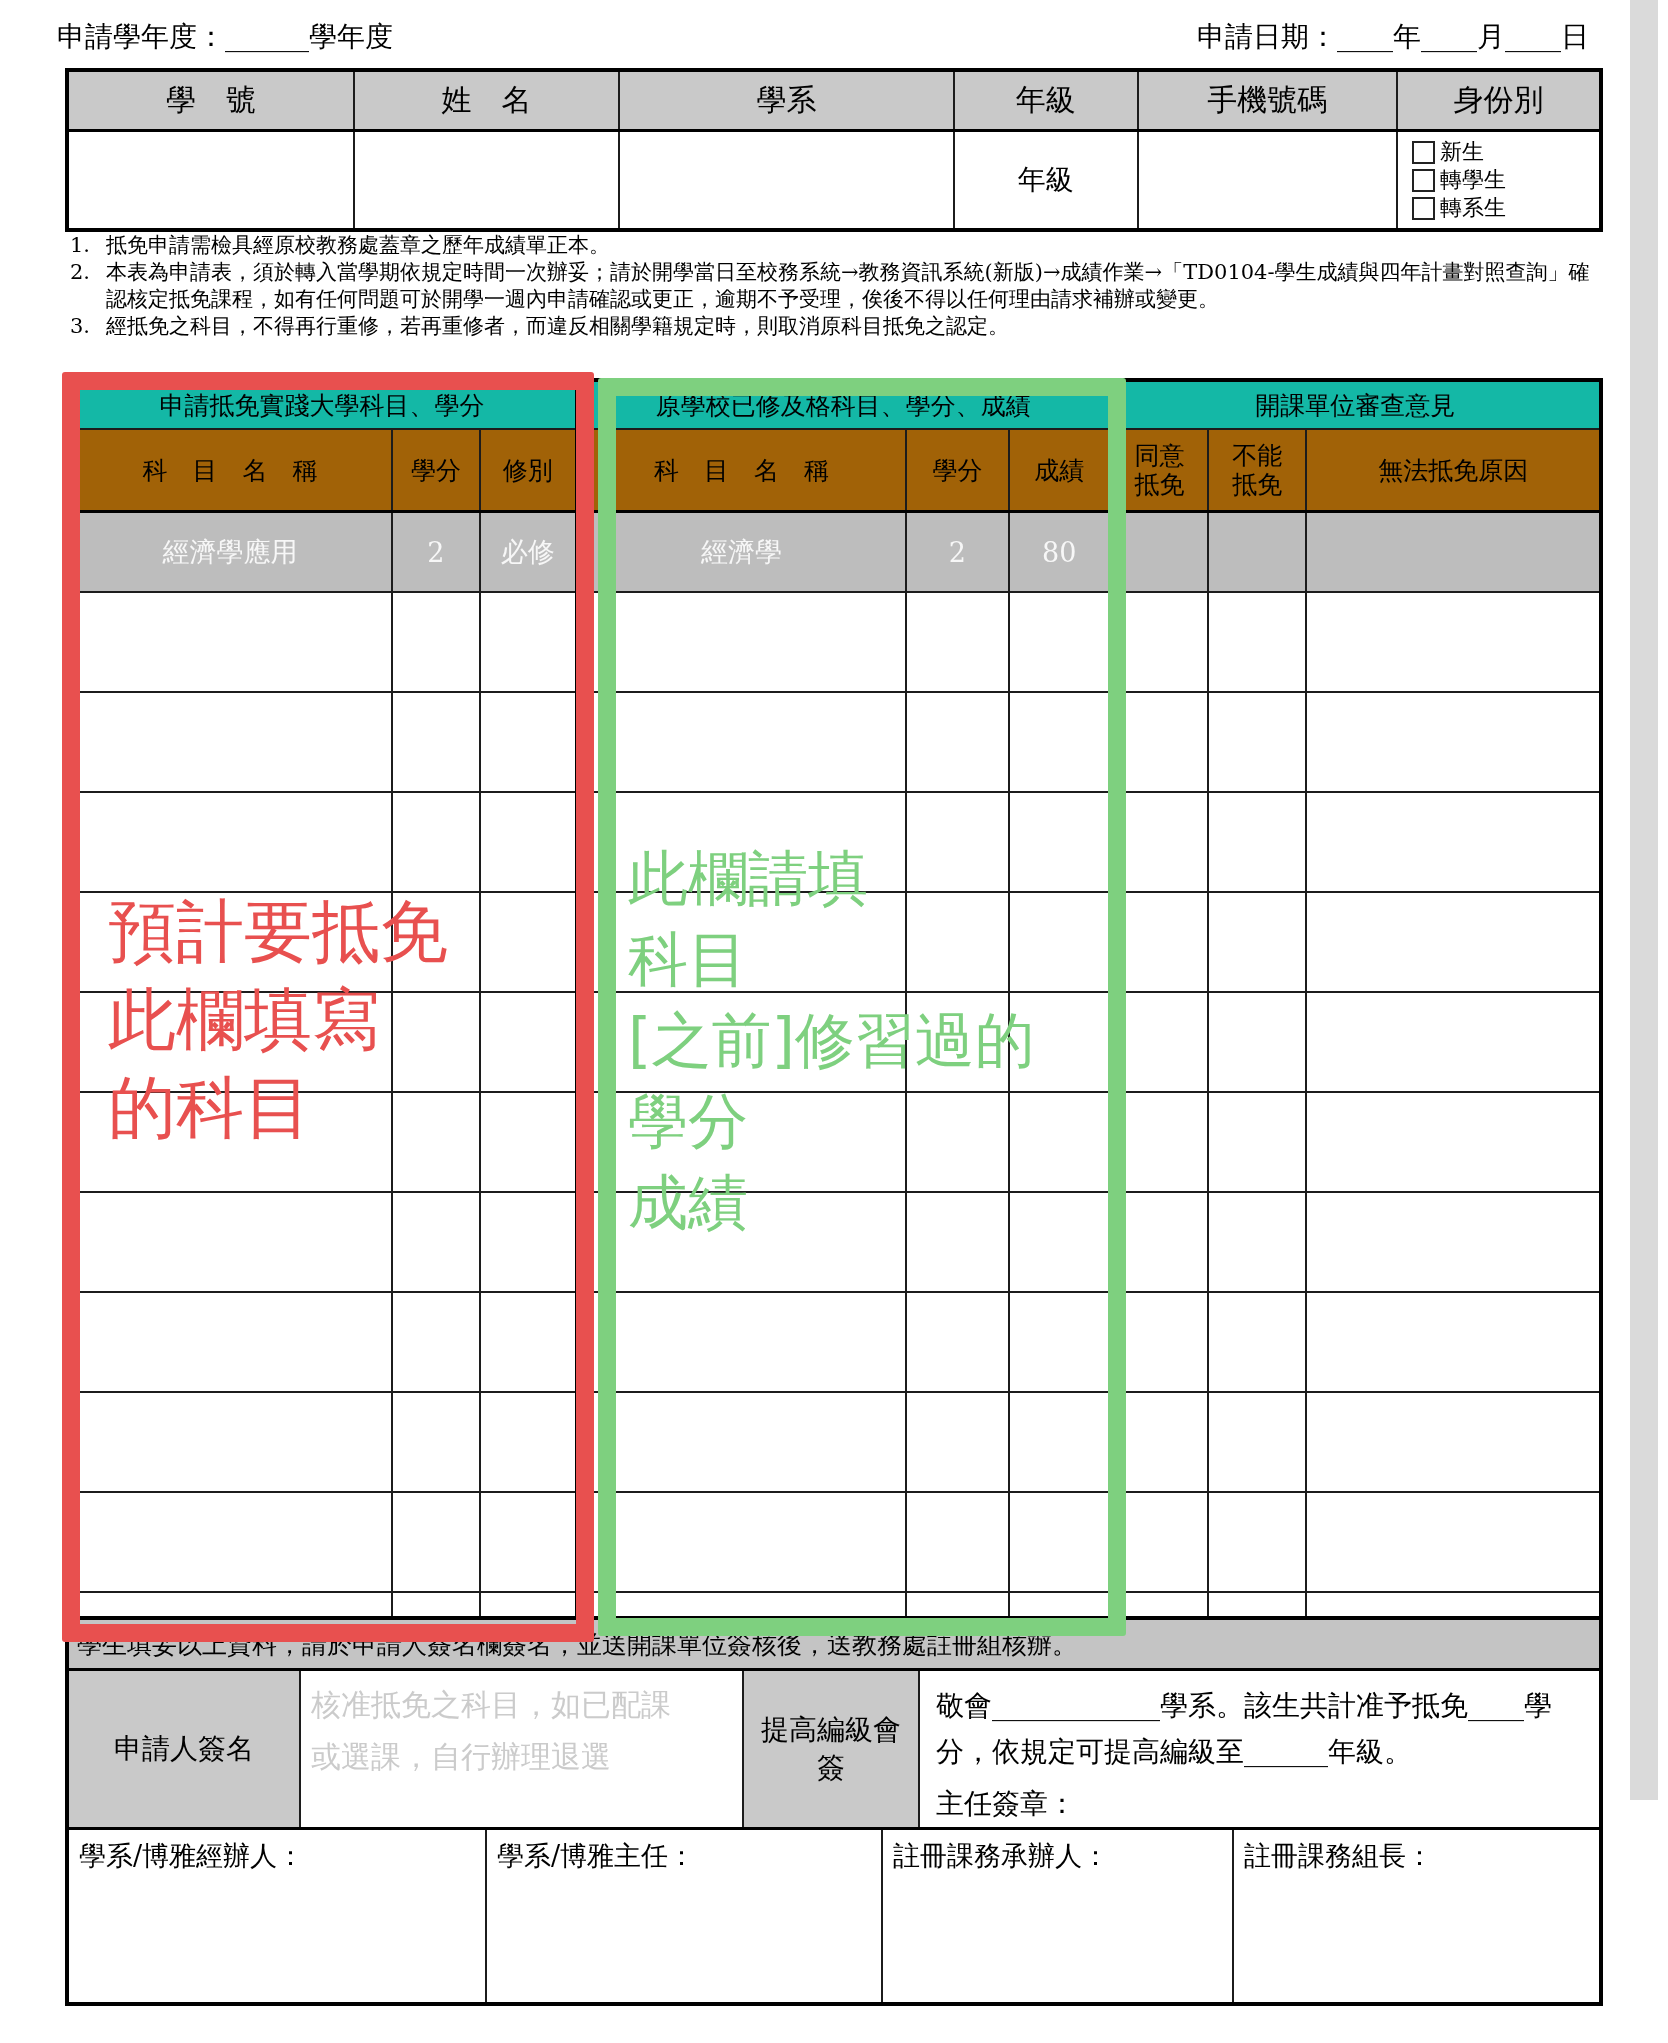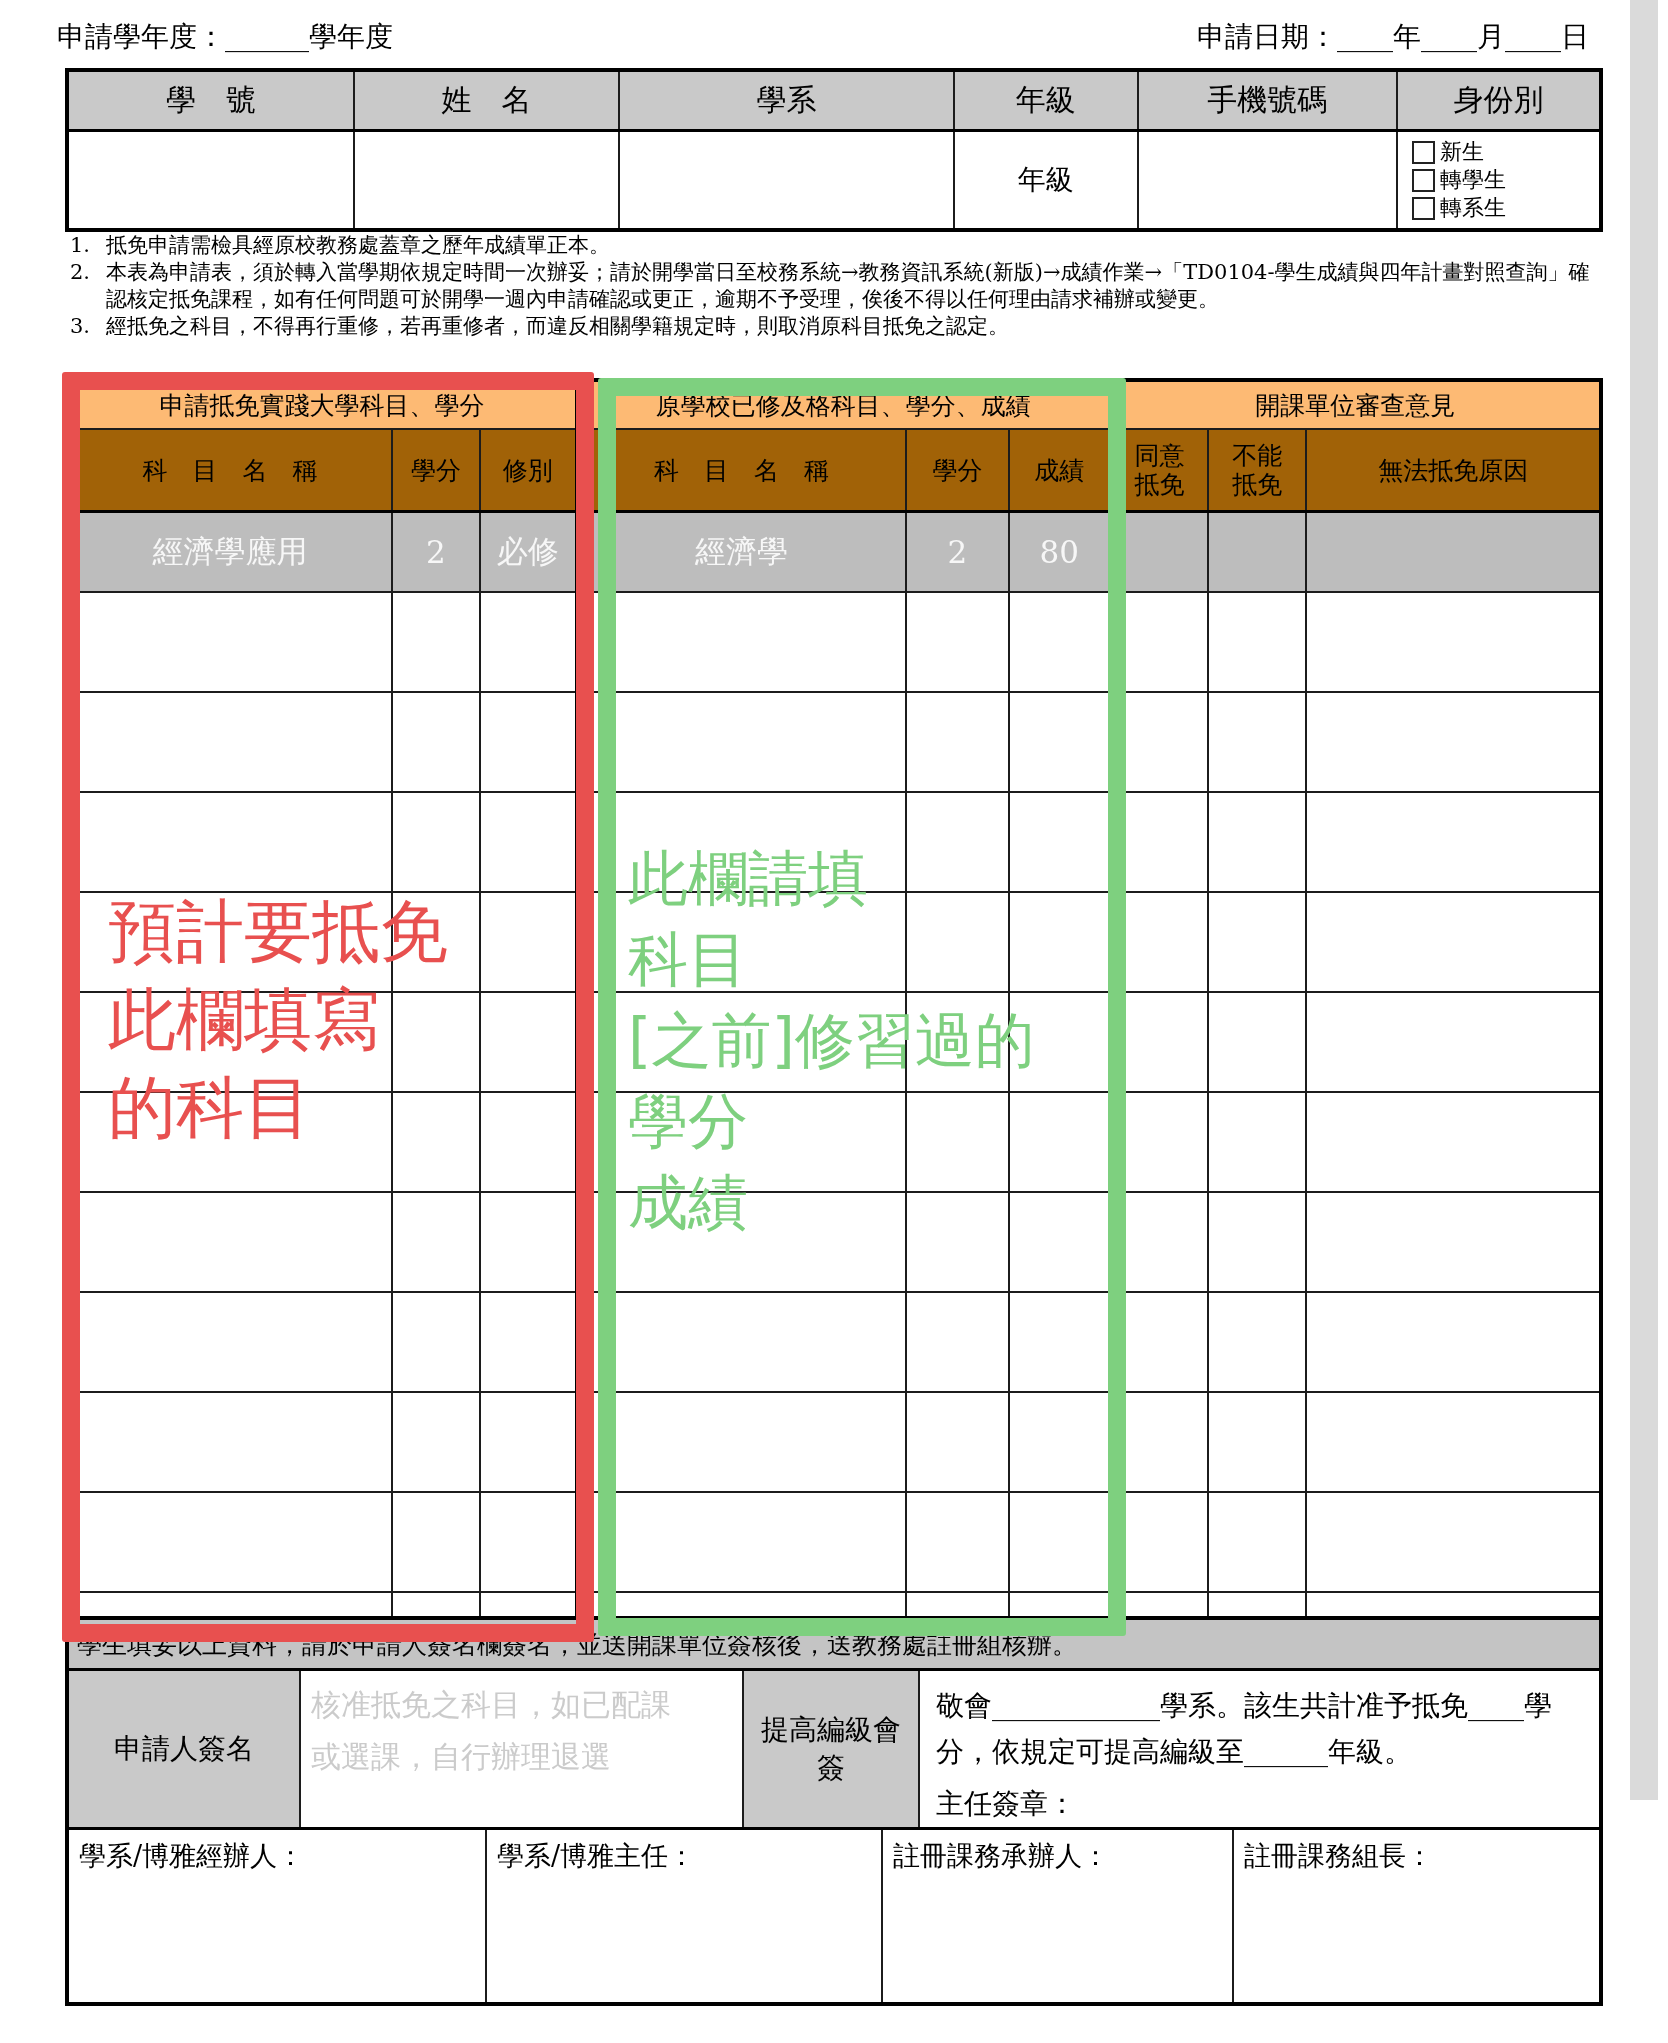--- a/index.html
+++ b/index.html
@@ -26,24 +26,24 @@
 
   
   .notes{position:absolute;left:70px;top:232px;width:1535px;font-size:21px;line-height:27px;}
   .note{display:flex;}
   .note-num{width:36px;flex:none;}
   .note-text{flex:1;}
 
   
   .main-table{position:absolute;left:65px;top:378px;width:1538px;border:4px solid #000;}
   .main-table td{text-align:center;}
-  .main-table tr.sections td{height:44px;background:#fdba74;font-size:25px;}
+  .main-table tr.sections td{height:44px;background:#14b8a6;font-size:25px;}
   .main-table tr.cols td{height:58px;background:#a16207;font-size:25px;line-height:29px;
                          border-bottom:3px solid #000;padding:11px 14px;word-break:break-all;}
-  .main-table tr.example td{height:76px;background:#bdbdbd;color:#f7f7f7;font-size:31px;}
+  .main-table tr.example td{height:76px;background:#bdbdbd;color:#f7f7f7;font-size:27px;}
   .main-table tr.empty td{height:96px;}
   .sec-border{border-left:3px solid #000 !important;}
 
   
   .footer-block{position:absolute;left:65px;top:1616px;width:1538px;border:4px solid #000;
                 box-sizing:border-box;background:#fff;}
   .banner{height:48px;background:#c4c4c4;border-bottom:3px solid #000;display:flex;
           align-items:center;padding-left:8px;font-size:25px;}
   .row-a{display:flex;height:156px;border-bottom:3px solid #000;}
   .row-a > div{box-sizing:border-box;}

